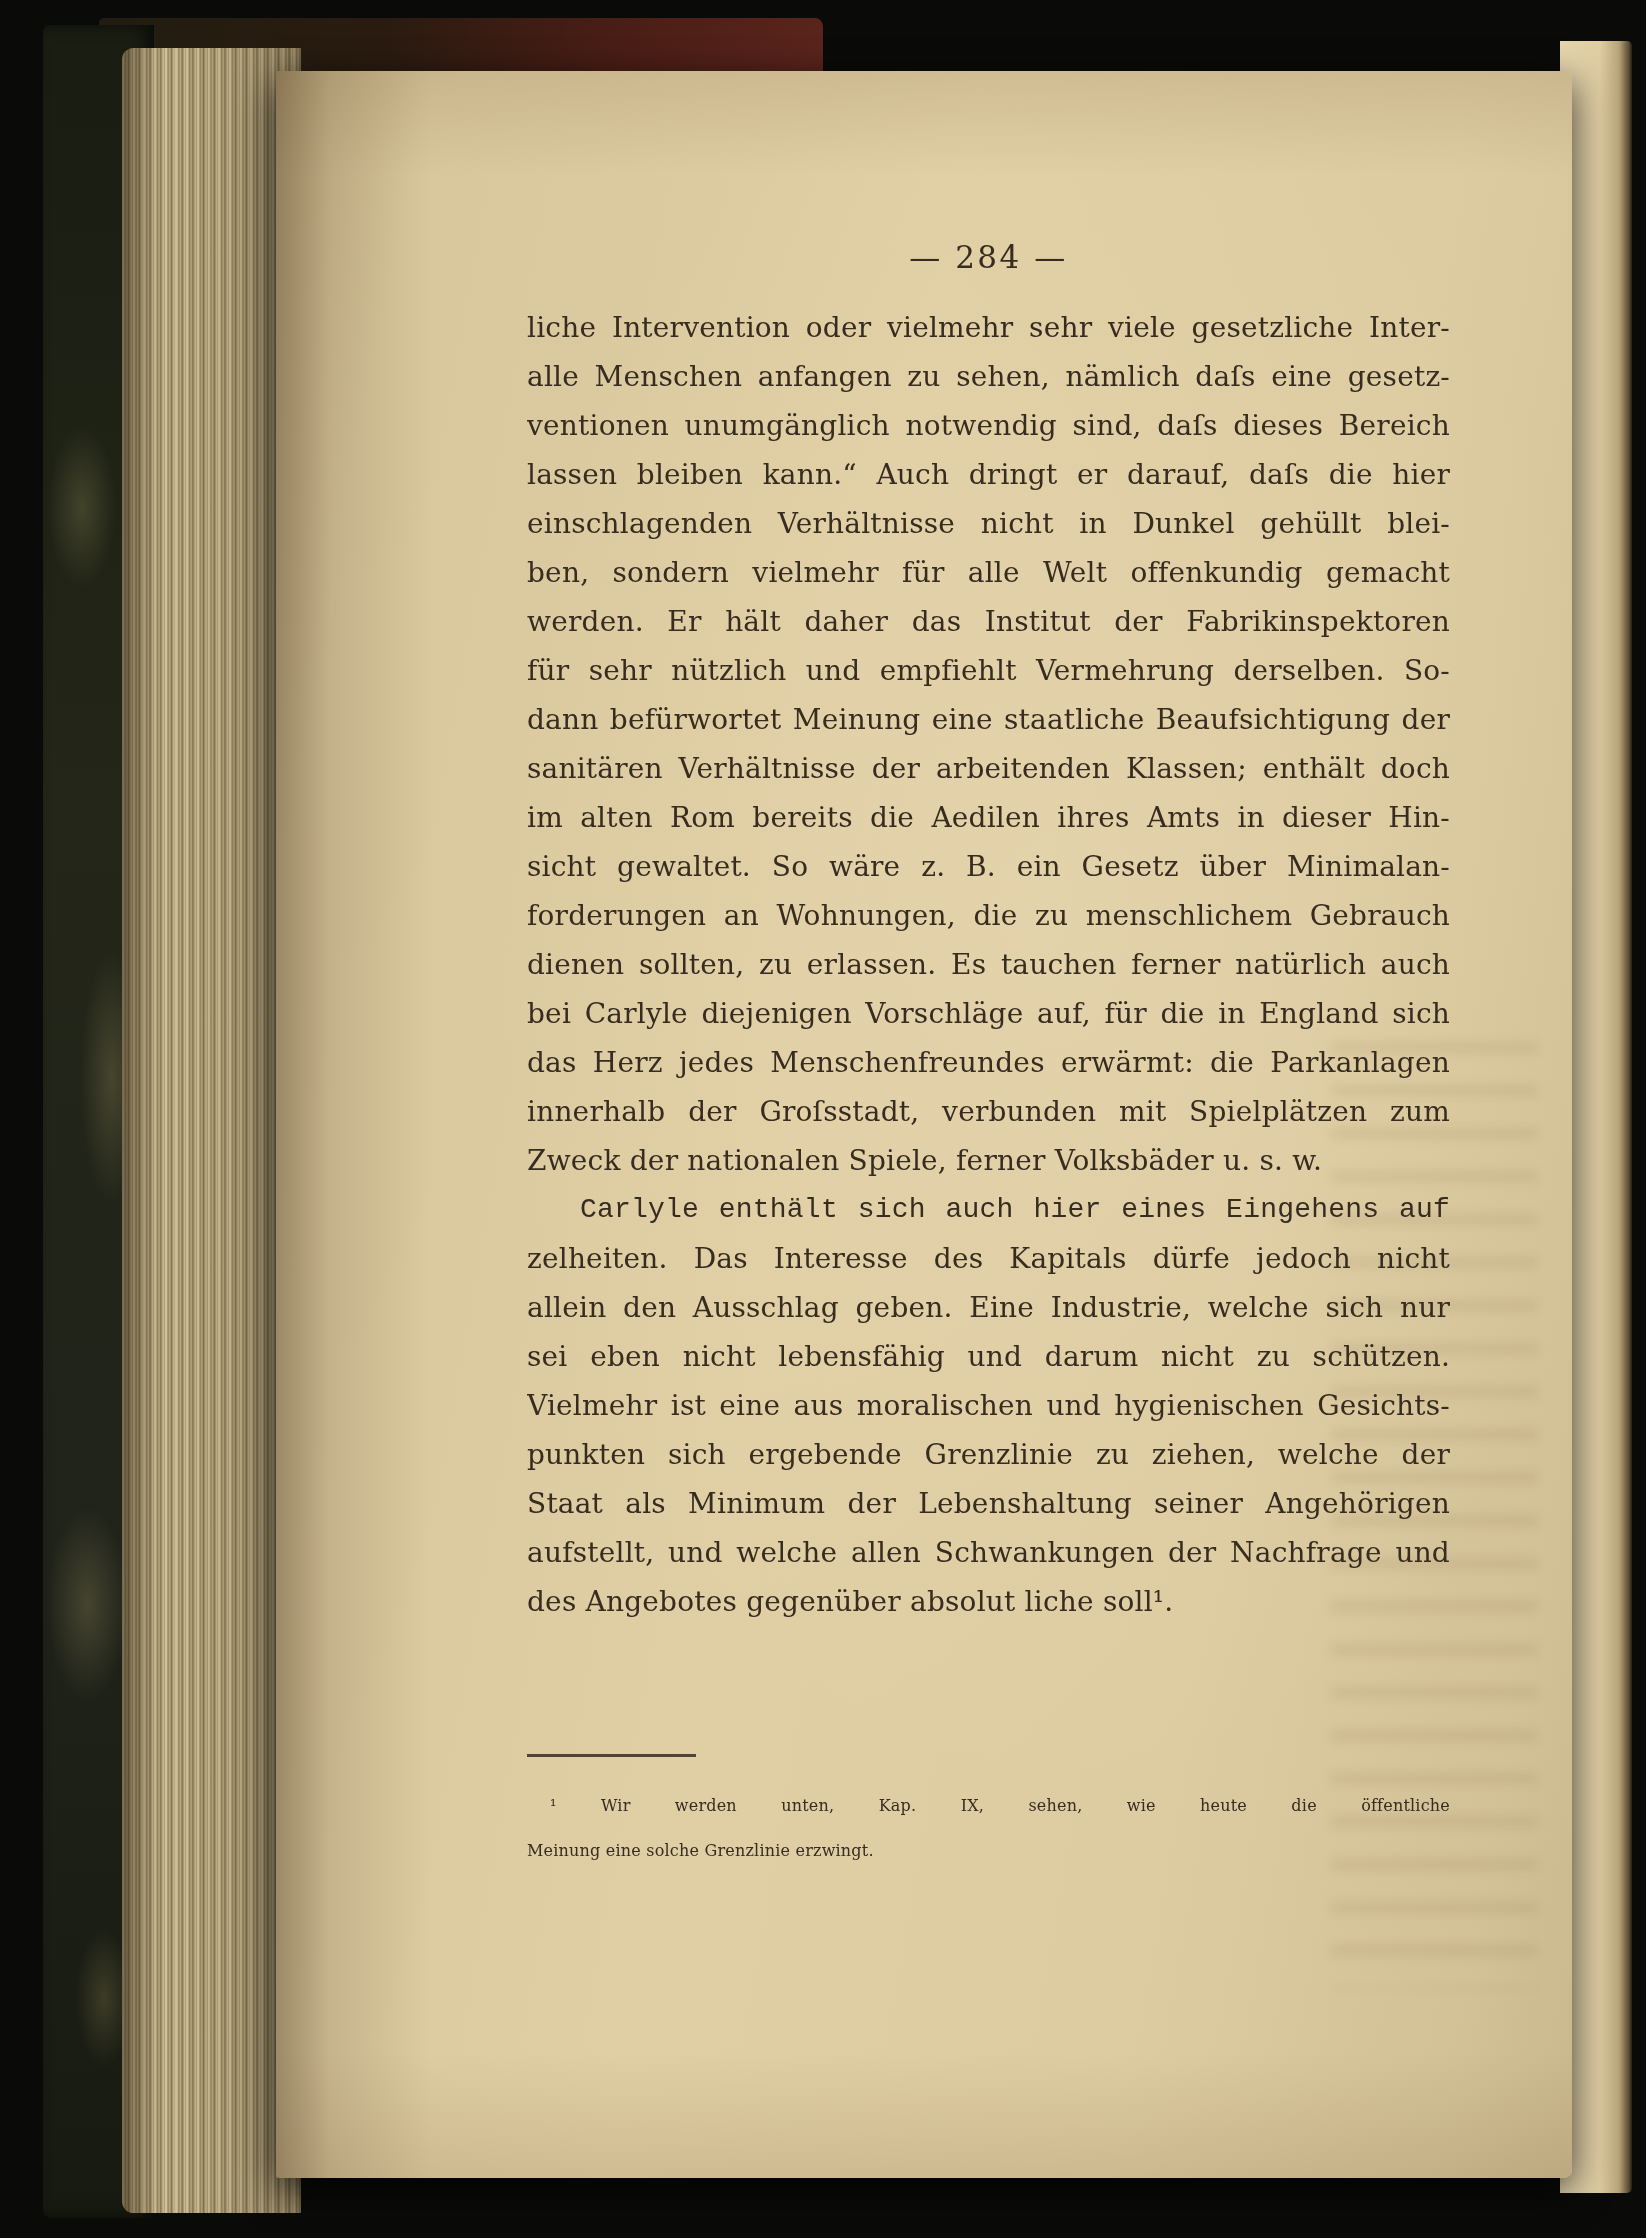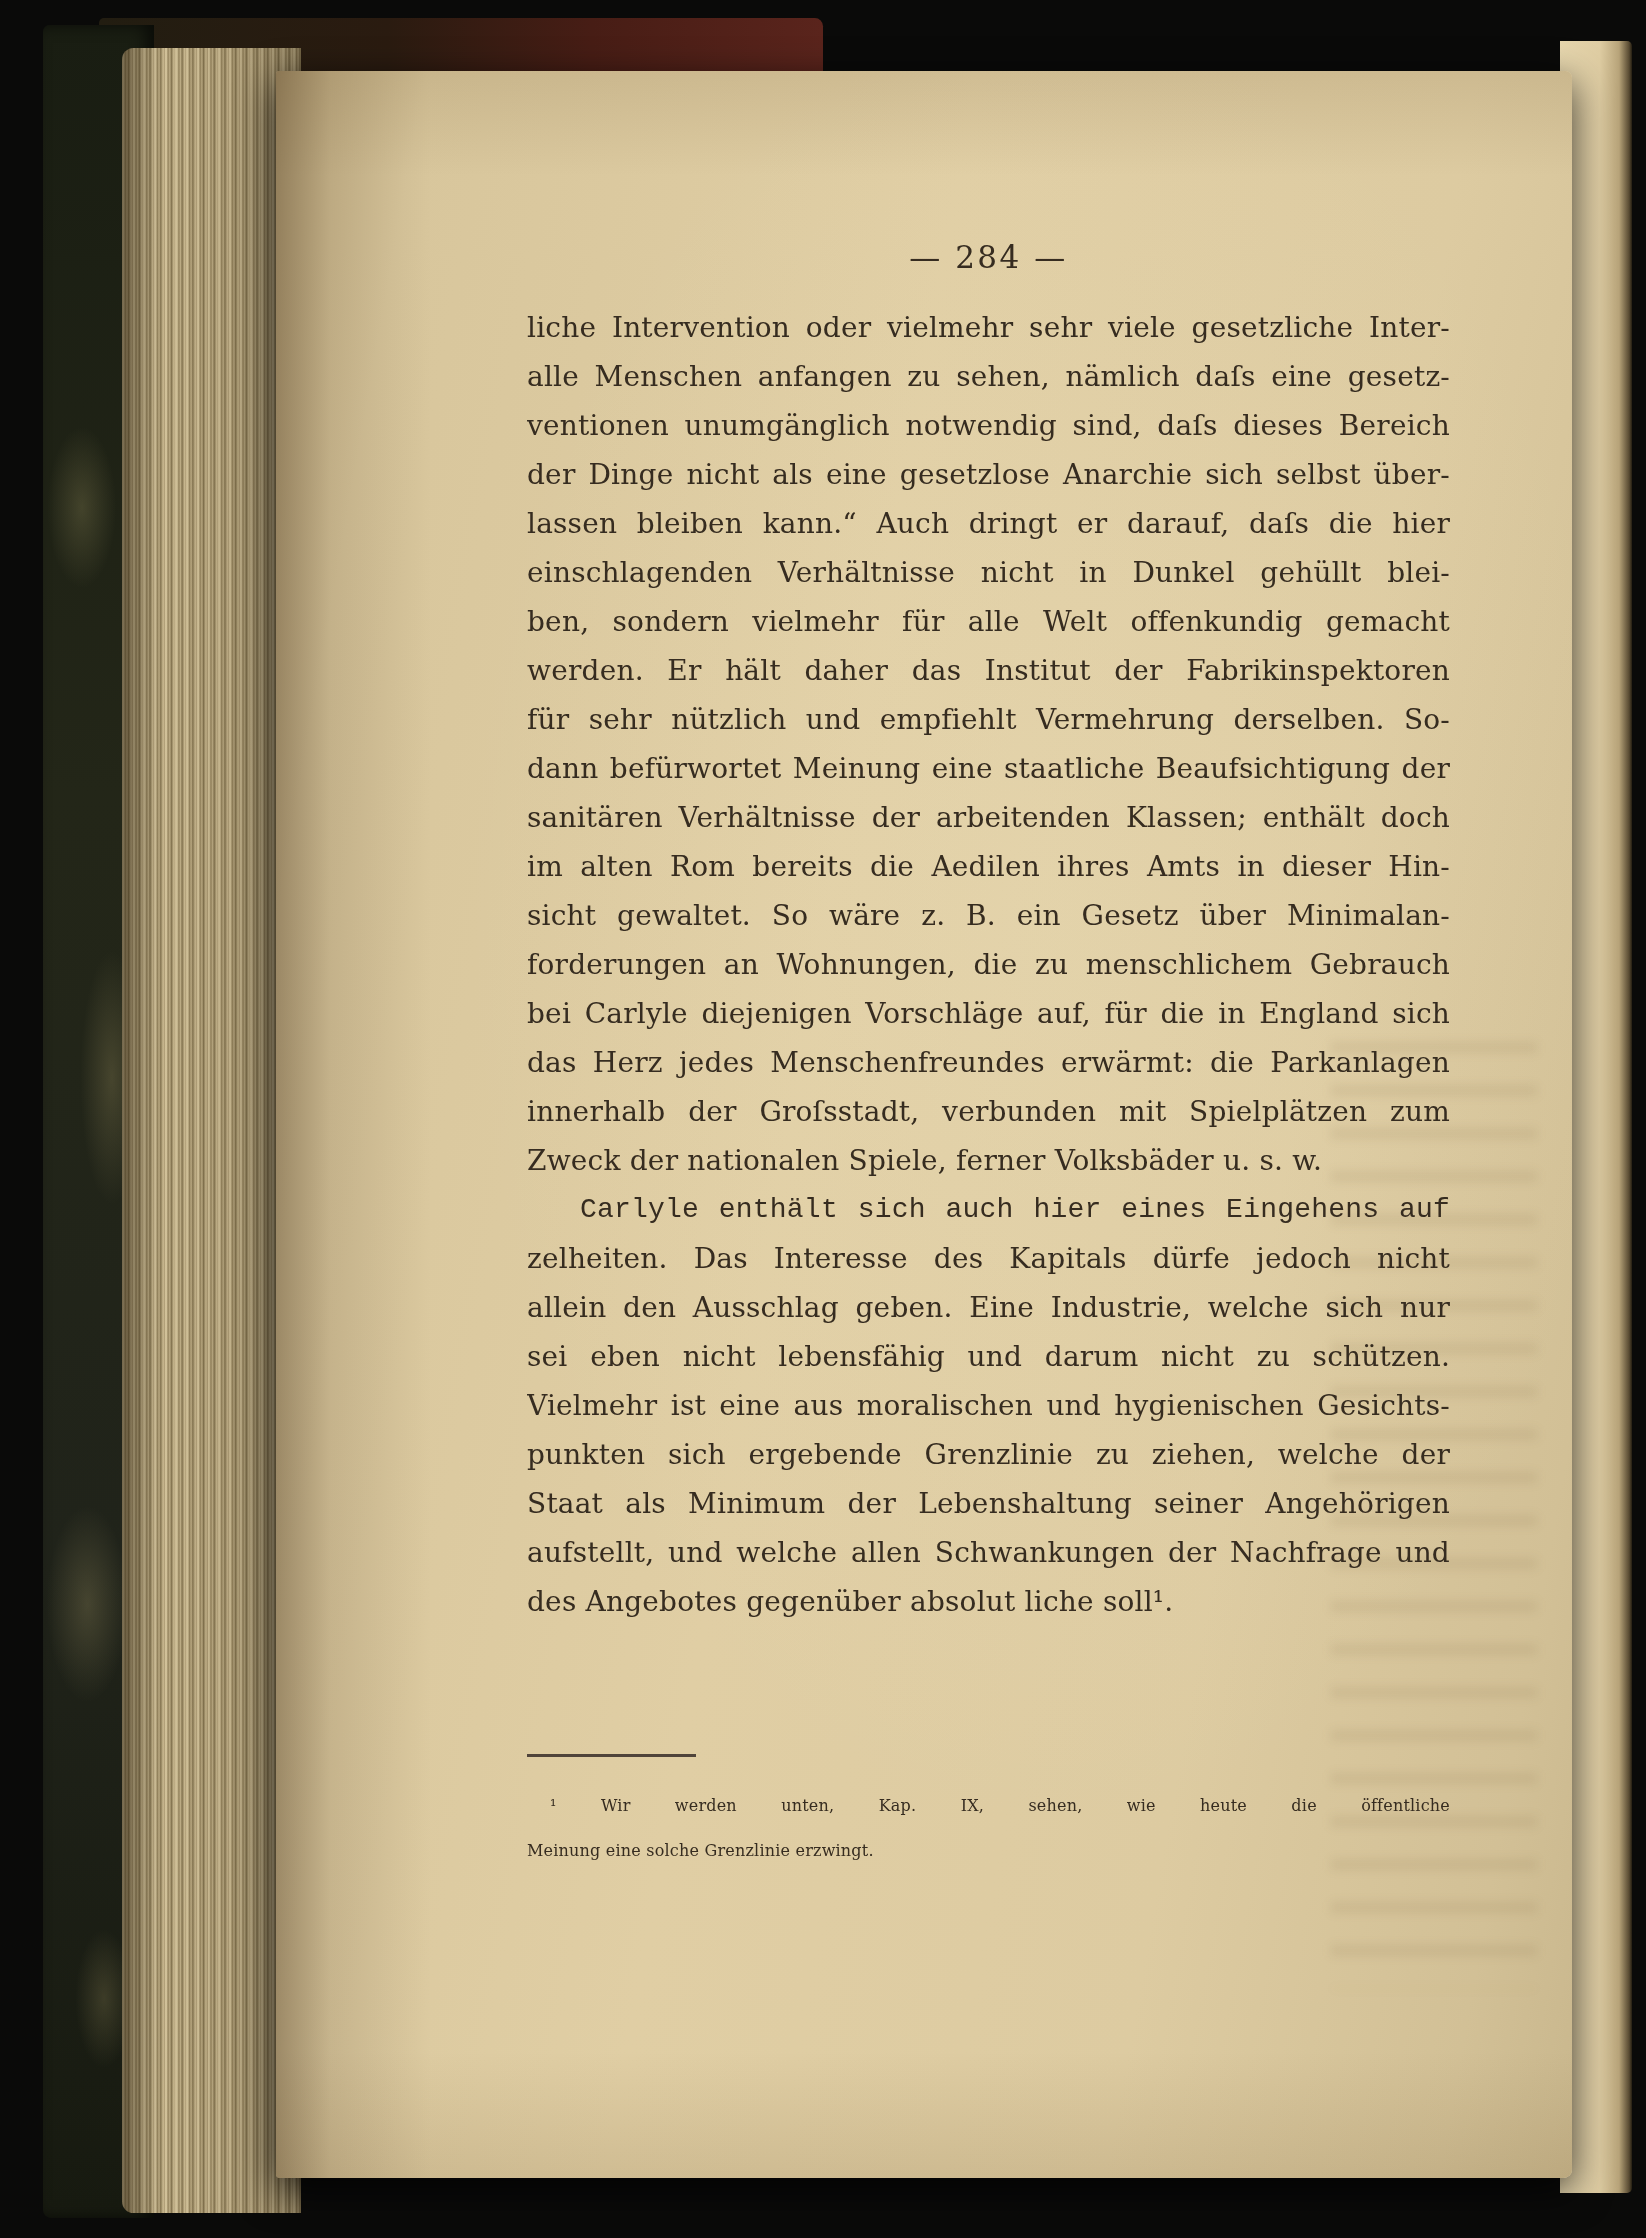--- a/index.html
+++ b/index.html
@@ -76,31 +76,31 @@
     <div class="gutter"></div>
     <div class="showthrough"></div>
 
     <div class="pagenum">— 284 —</div>
 
     <div class="body">
       <div class="para">
           <div class="line">liche Intervention oder vielmehr sehr viele gesetzliche Inter-</div>
           <div class="line">alle Menschen anfangen zu sehen, nämlich daſs eine gesetz-</div>
           <div class="line">ventionen unumgänglich notwendig sind, daſs dieses Bereich</div>
-          <div class="line">der Dinge nicht als eine gesetzlose Anarchie sich selbst über-</div>
           <div class="line">lassen bleiben kann.“ Auch dringt er darauf, daſs die hier</div>
           <div class="line">einschlagenden Verhältnisse nicht in Dunkel gehüllt blei-</div>
           <div class="line">ben, sondern vielmehr für alle Welt offenkundig gemacht</div>
           <div class="line">werden. Er hält daher das Institut der Fabrikinspektoren</div>
           <div class="line">für sehr nützlich und empfiehlt Vermehrung derselben. So-</div>
           <div class="line">dann befürwortet Meinung eine staatliche Beaufsichtigung der</div>
           <div class="line">sanitären Verhältnisse der arbeitenden Klassen; enthält doch</div>
           <div class="line">im alten Rom bereits die Aedilen ihres Amts in dieser Hin-</div>
           <div class="line">sicht gewaltet. So wäre z. B. ein Gesetz über Minimalan-</div>
           <div class="line">forderungen an Wohnungen, die zu menschlichem Gebrauch</div>
+          <div class="line">dienen sollten, zu erlassen. Es tauchen ferner natürlich auch</div>
           <div class="line">bei Carlyle diejenigen Vorschläge auf, für die in England sich</div>
           <div class="line">das Herz jedes Menschenfreundes erwärmt: die Parkanlagen</div>
           <div class="line">innerhalb der Groſsstadt, verbunden mit Spielplätzen zum</div>
           <div class="line last">Zweck der nationalen Spiele, ferner Volksbäder u. s. w.</div>
         </div>
       <div class="para indent-first">
           <div class="line">Carlyle enthält sich auch hier eines Eingehens auf Ein-</div>
           <div class="line">zelheiten. Das Interesse des Kapitals dürfe jedoch nicht</div>
           <div class="line">allein den Ausschlag geben. Eine Industrie, welche sich nur</div>
           <div class="line">sei eben nicht lebensfähig und darum nicht zu schützen.</div>

